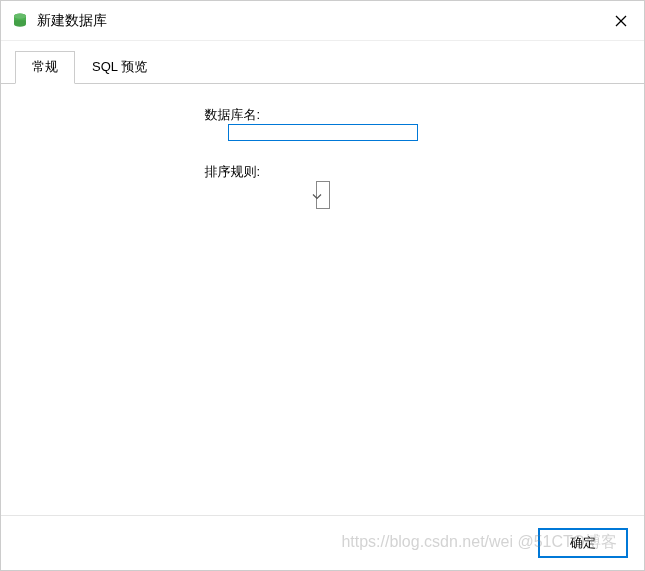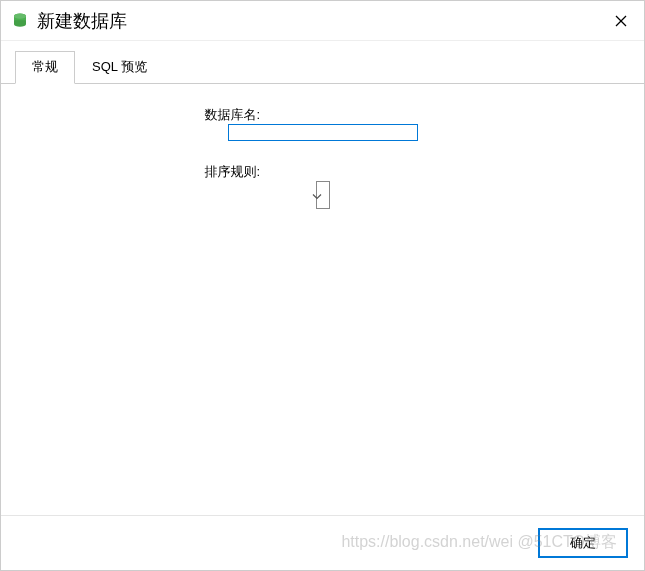--- a/index.html
+++ b/index.html
@@ -33,21 +33,21 @@
     .titlebar-icon {
       width: 18px;
       height: 18px;
       margin-right: 8px;
       display: flex;
       align-items: center;
       justify-content: center;
     }
     .titlebar-title {
       flex: 1;
-      font-size: 18px;
+      font-size: 14px;
       color: #000;
     }
     .titlebar-close {
       width: 46px;
       height: 40px;
       display: flex;
       align-items: center;
       justify-content: center;
       cursor: pointer;
     }

